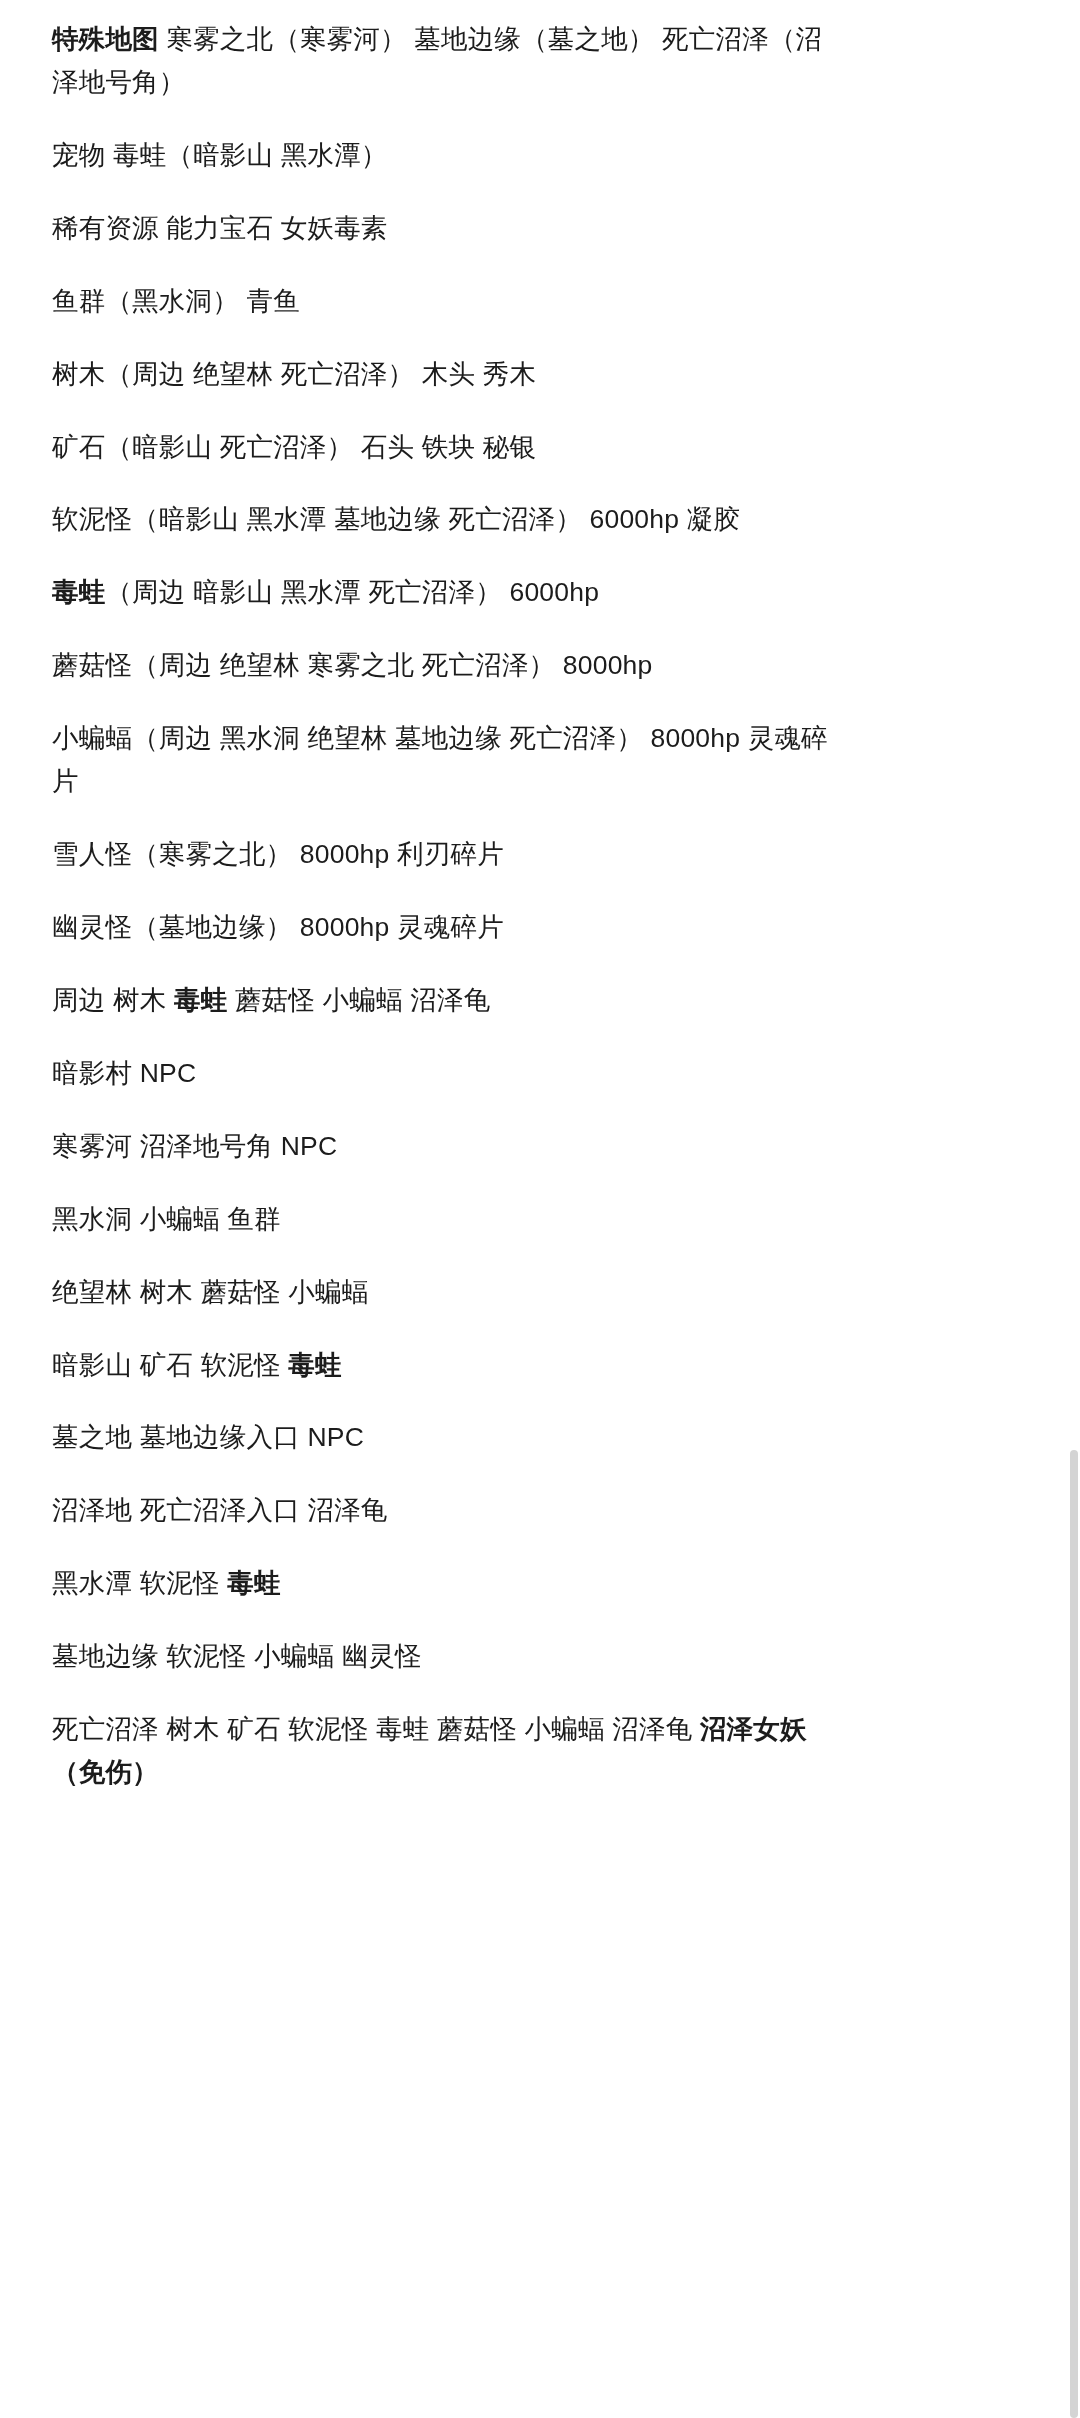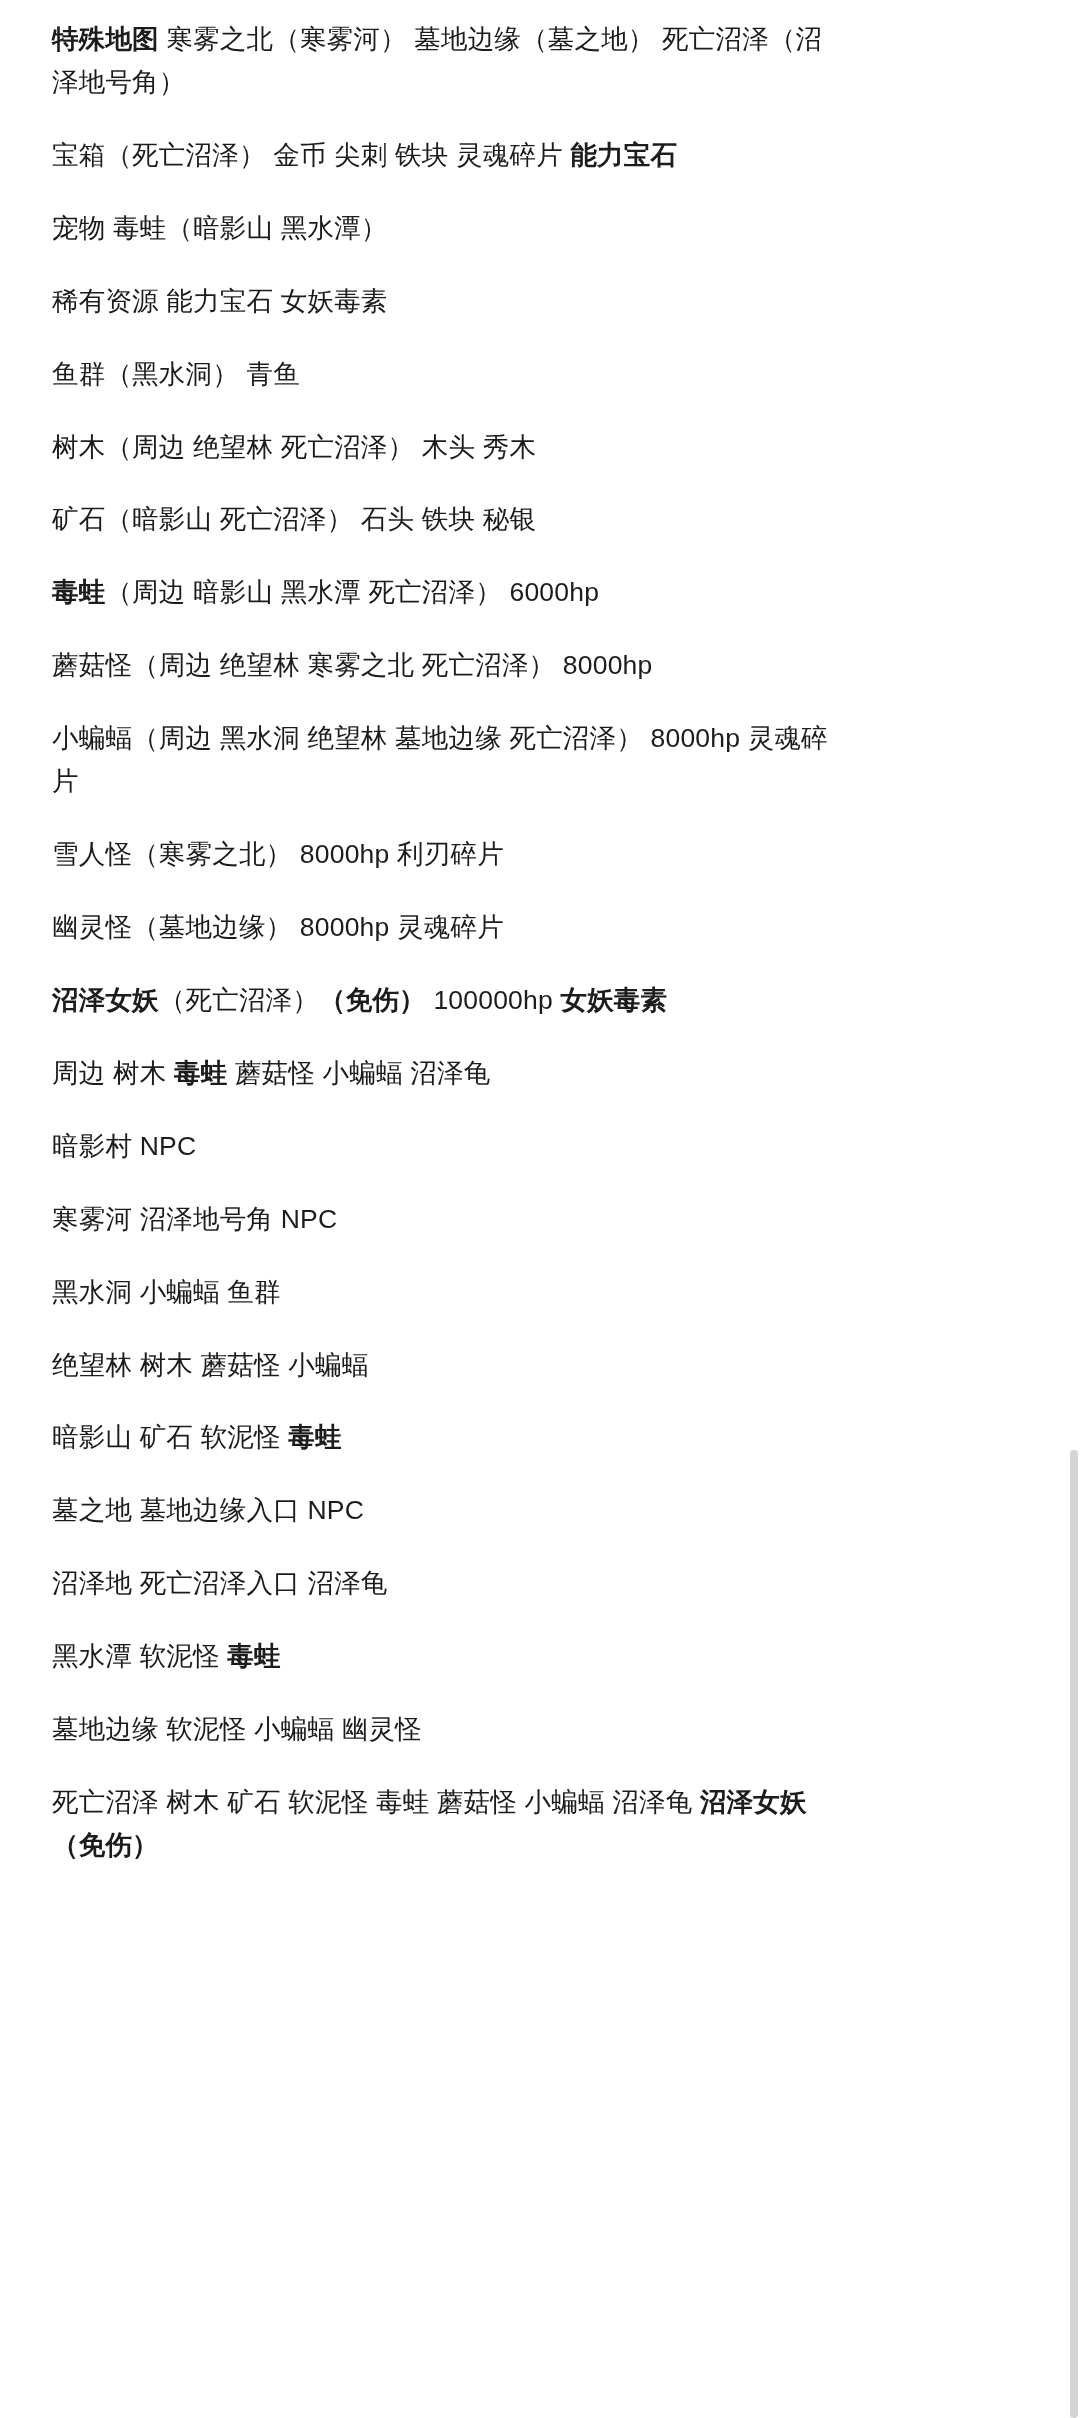--- a/index.html
+++ b/index.html
@@ -47,32 +47,31 @@
     height: 968px;
     border-radius: 4px;
     background: #d4d4d4;
   }
 </style>
 </head>
 <body>
 
 <div id="doc">
     <p class="para"><span class="b">特殊地图</span><span> 寒雾之北（寒雾河） 墓地边缘（墓之地） 死亡沼泽（沼泽地号角）</span></p>
-    <p class="para"><span>宝箱（死亡沼泽） 金币 尖刺 铁块 灵魂碎片 </span><span class="b">能力宝石</span></p>
     <p class="para"><span>宠物 毒蛙（暗影山 黑水潭）</span></p>
     <p class="para"><span>稀有资源 能力宝石 女妖毒素</span></p>
     <p class="para"><span>鱼群（黑水洞） 青鱼</span></p>
     <p class="para"><span>树木（周边 绝望林 死亡沼泽） 木头 秀木</span></p>
     <p class="para"><span>矿石（暗影山 死亡沼泽） 石头 铁块 秘银</span></p>
+    <p class="para"><span>软泥怪（暗影山 黑水潭 墓地边缘 死亡沼泽） 6000hp 凝胶</span></p>
     <p class="para"><span class="b">毒蛙</span><span>（周边 暗影山 黑水潭 死亡沼泽） 6000hp</span></p>
     <p class="para"><span>蘑菇怪（周边 绝望林 寒雾之北 死亡沼泽） 8000hp</span></p>
     <p class="para"><span>小蝙蝠（周边 黑水洞 绝望林 墓地边缘 死亡沼泽） 8000hp 灵魂碎片</span></p>
     <p class="para"><span>雪人怪（寒雾之北） 8000hp 利刃碎片</span></p>
     <p class="para"><span>幽灵怪（墓地边缘） 8000hp 灵魂碎片</span></p>
-    <p class="para"><span class="b">沼泽女妖</span><span>（死亡沼泽）</span><span class="b">（免伤）</span><span> 100000hp </span><span class="b">女妖毒素</span></p>
     <p class="para"><span>周边 树木 </span><span class="b">毒蛙</span><span> 蘑菇怪 小蝙蝠 沼泽龟</span></p>
     <p class="para"><span>暗影村 NPC</span></p>
     <p class="para"><span>寒雾河 沼泽地号角 NPC</span></p>
     <p class="para"><span>黑水洞 小蝙蝠 鱼群</span></p>
     <p class="para"><span>绝望林 树木 蘑菇怪 小蝙蝠</span></p>
     <p class="para"><span>暗影山 矿石 软泥怪 </span><span class="b">毒蛙</span></p>
     <p class="para"><span>墓之地 墓地边缘入口 NPC</span></p>
     <p class="para"><span>沼泽地 死亡沼泽入口 沼泽龟</span></p>
     <p class="para"><span>黑水潭 软泥怪 </span><span class="b">毒蛙</span></p>
     <p class="para"><span>墓地边缘 软泥怪 小蝙蝠 幽灵怪</span></p>

